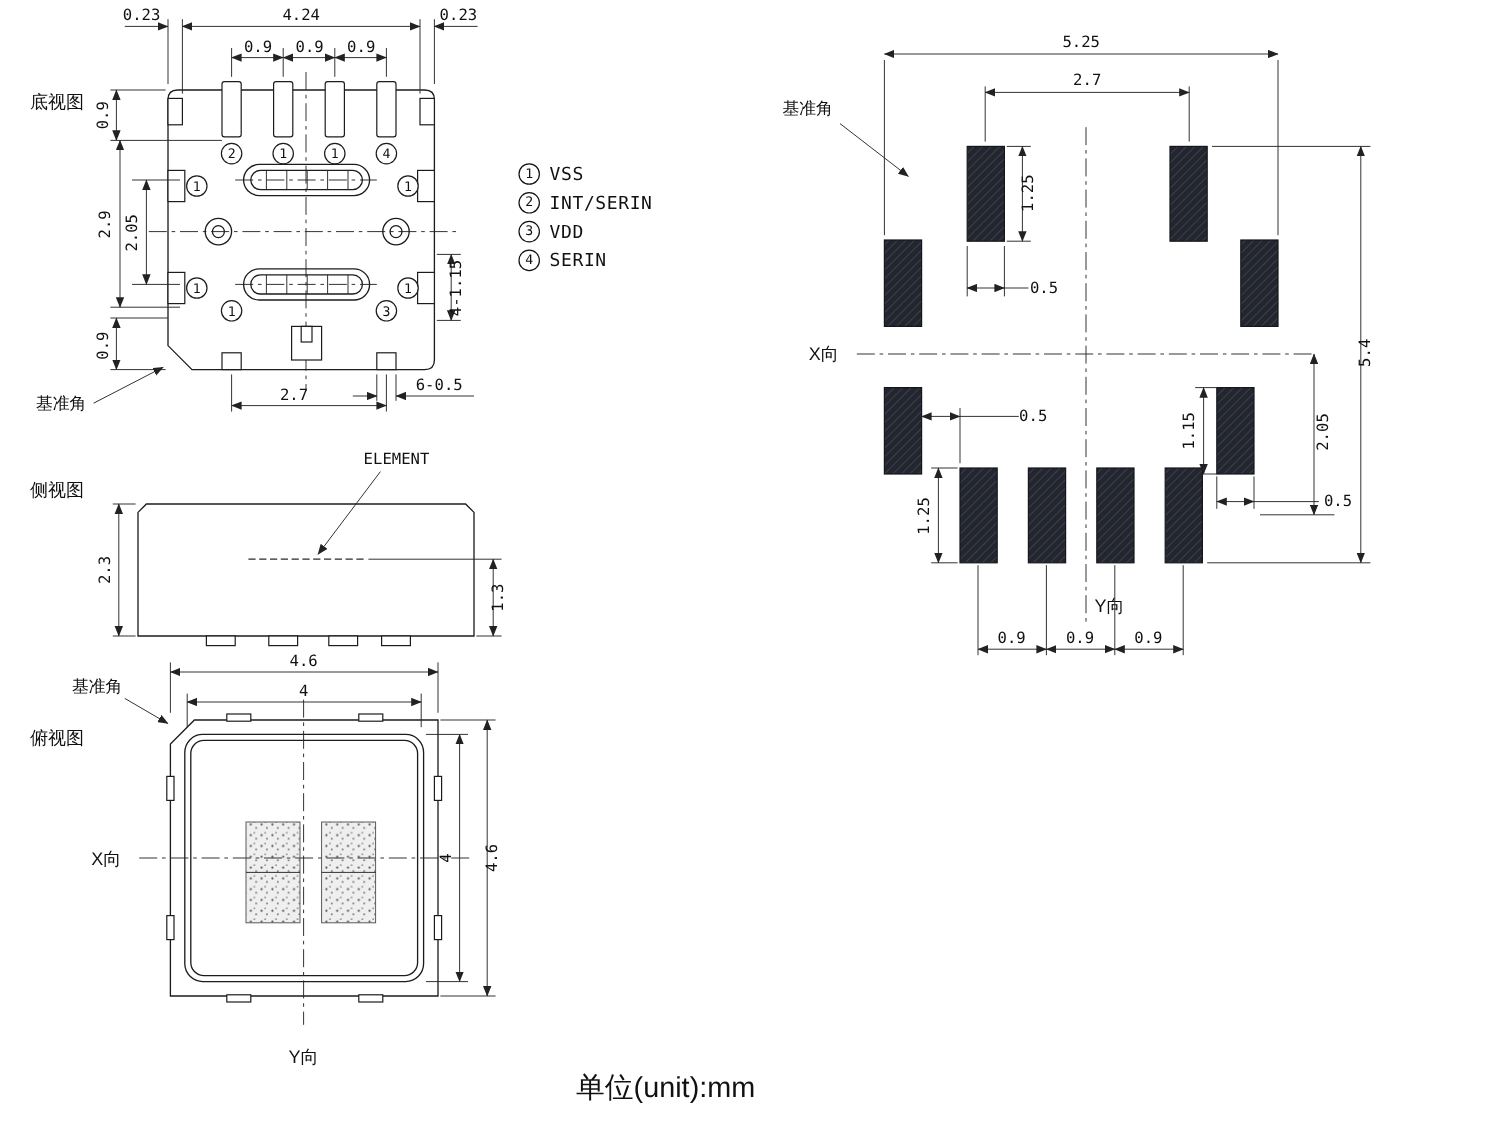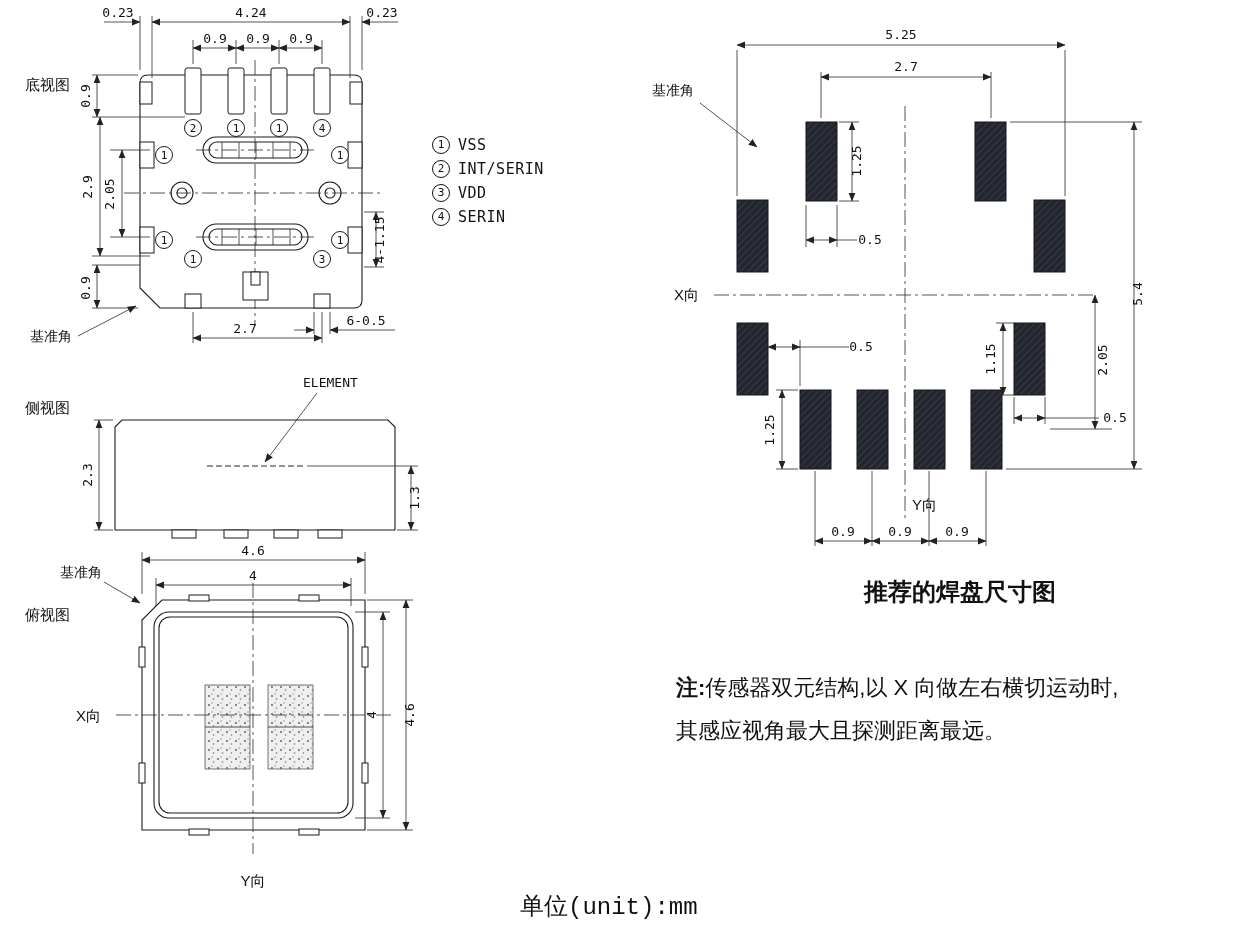--- a/index.html
+++ b/index.html
@@ -23,21 +23,21 @@
   .legend{position:absolute;left:432px;top:136px;display:flex;flex-direction:column;gap:7px;}
   .lg-row{display:flex;align-items:center;gap:8px;height:17px;}
   .lg-num{display:inline-flex;align-items:center;justify-content:center;width:16px;height:16px;
           border:1px solid #111;border-radius:50%;font:11px "DejaVu Sans Mono",monospace;}
   .lg-name{font:15px "DejaVu Sans Mono",monospace;letter-spacing:.5px;}
   .pad-title{position:absolute;left:745px;top:576px;width:430px;text-align:center;
              font-size:24px;font-weight:bold;}
   .note{position:absolute;left:676px;top:666px;width:575px;font-size:22px;line-height:43px;}
   .note-prefix{font-weight:bold;}
   .unit{position:absolute;left:480px;top:890px;font-size:24px;
-        font-family:Liberation Mono, monospace;margin-left:40px;}
+        font-family:Liberation Sans, sans-serif;}
 </style>
 </head>
 <body>
 
 <div class="page">
 
 <svg width="1251" height="944" viewBox="0 0 1251 944">
   <defs>
     <marker id="ar" viewBox="0 0 10 8" markerWidth="11" markerHeight="9" refX="9.5" refY="4" orient="auto-start-reverse">
       <path d="M0 0 L10 4 L0 8 z" fill="#222"></path>
@@ -366,22 +366,17 @@
     <div class="lg-row">
       <span class="lg-num">3</span>
       <span class="lg-name">VDD</span>
     </div>
     <div class="lg-row">
       <span class="lg-num">4</span>
       <span class="lg-name">SERIN</span>
     </div>
   </div>
 
-  <div class="pad-title">推荐的焊盘尺寸图</div>
-
-  <div class="note">
-    <span class="note-prefix">注:</span><span>传感器双元结构,以 X 向做左右横切运动时,</span><br>
-    <span>其感应视角最大且探测距离最远。</span>
-  </div>
+
 
   <div class="unit">单位(unit):mm</div>
 
 </div>
 
 </body></html>

